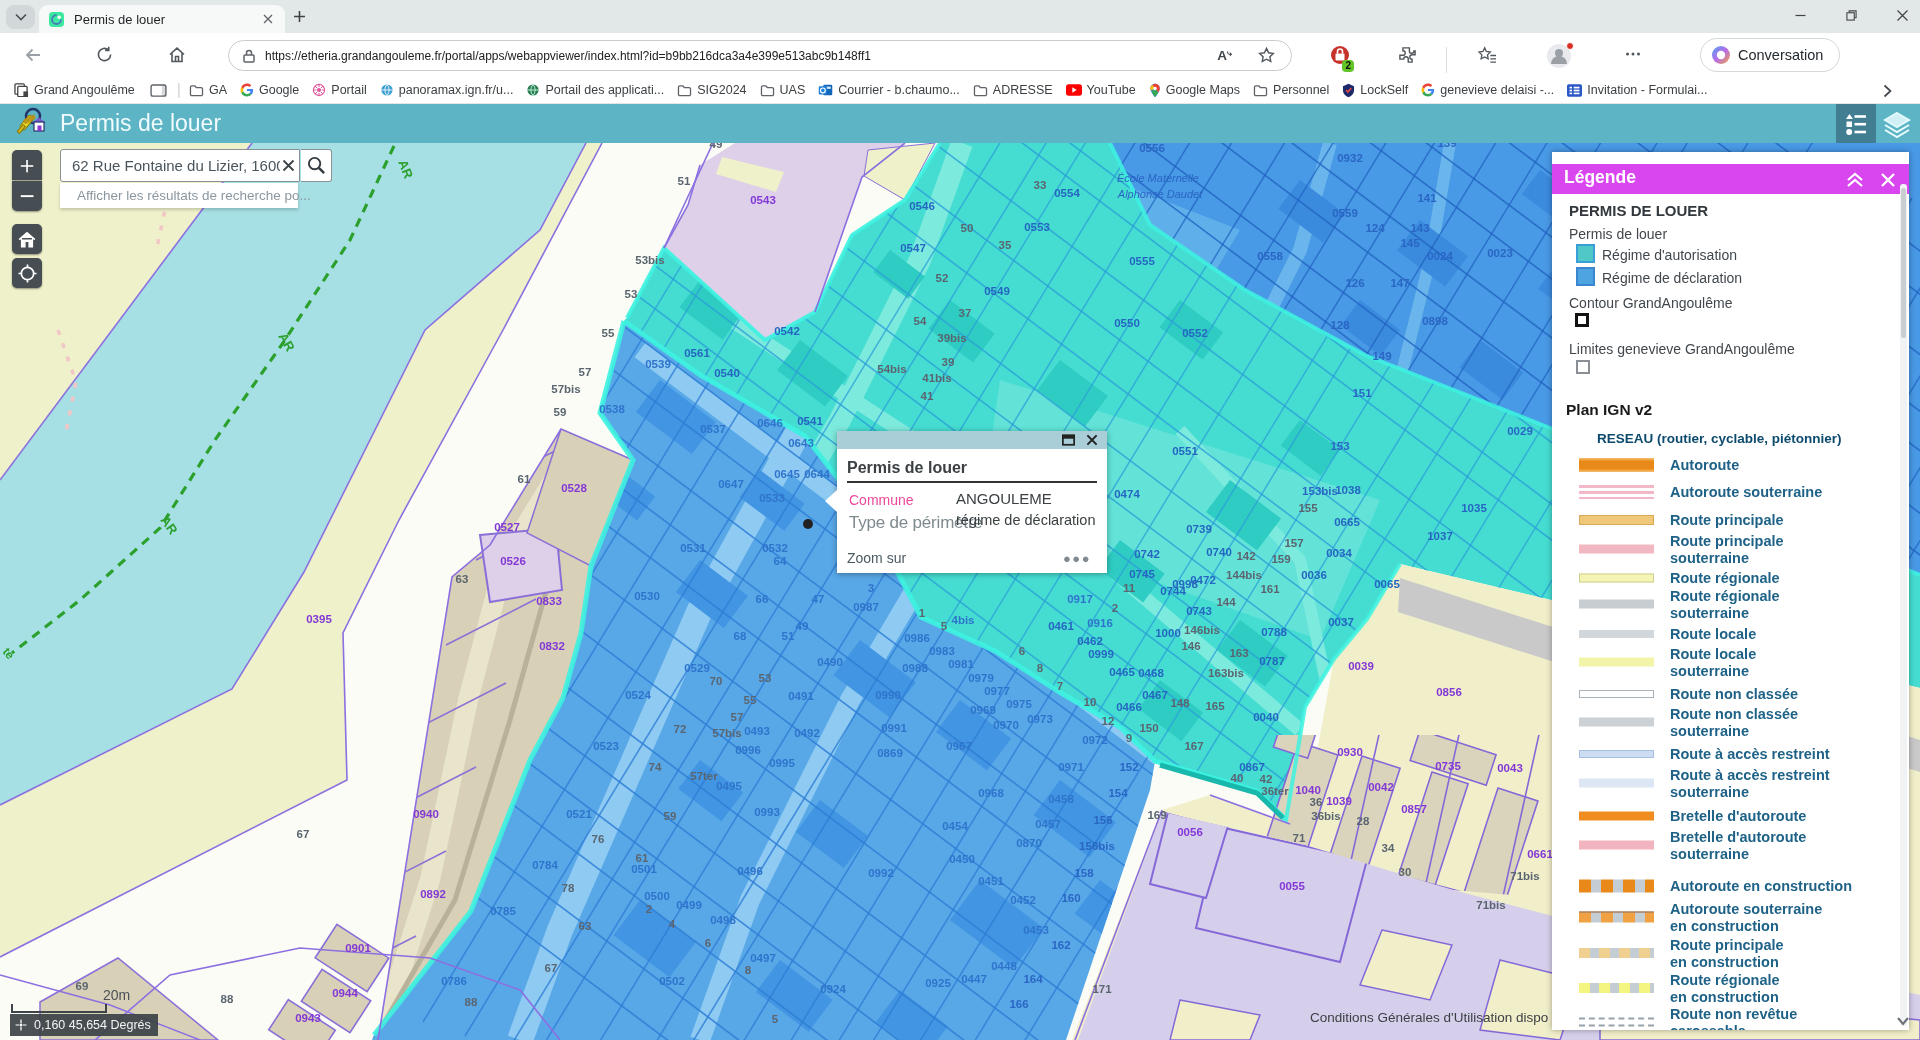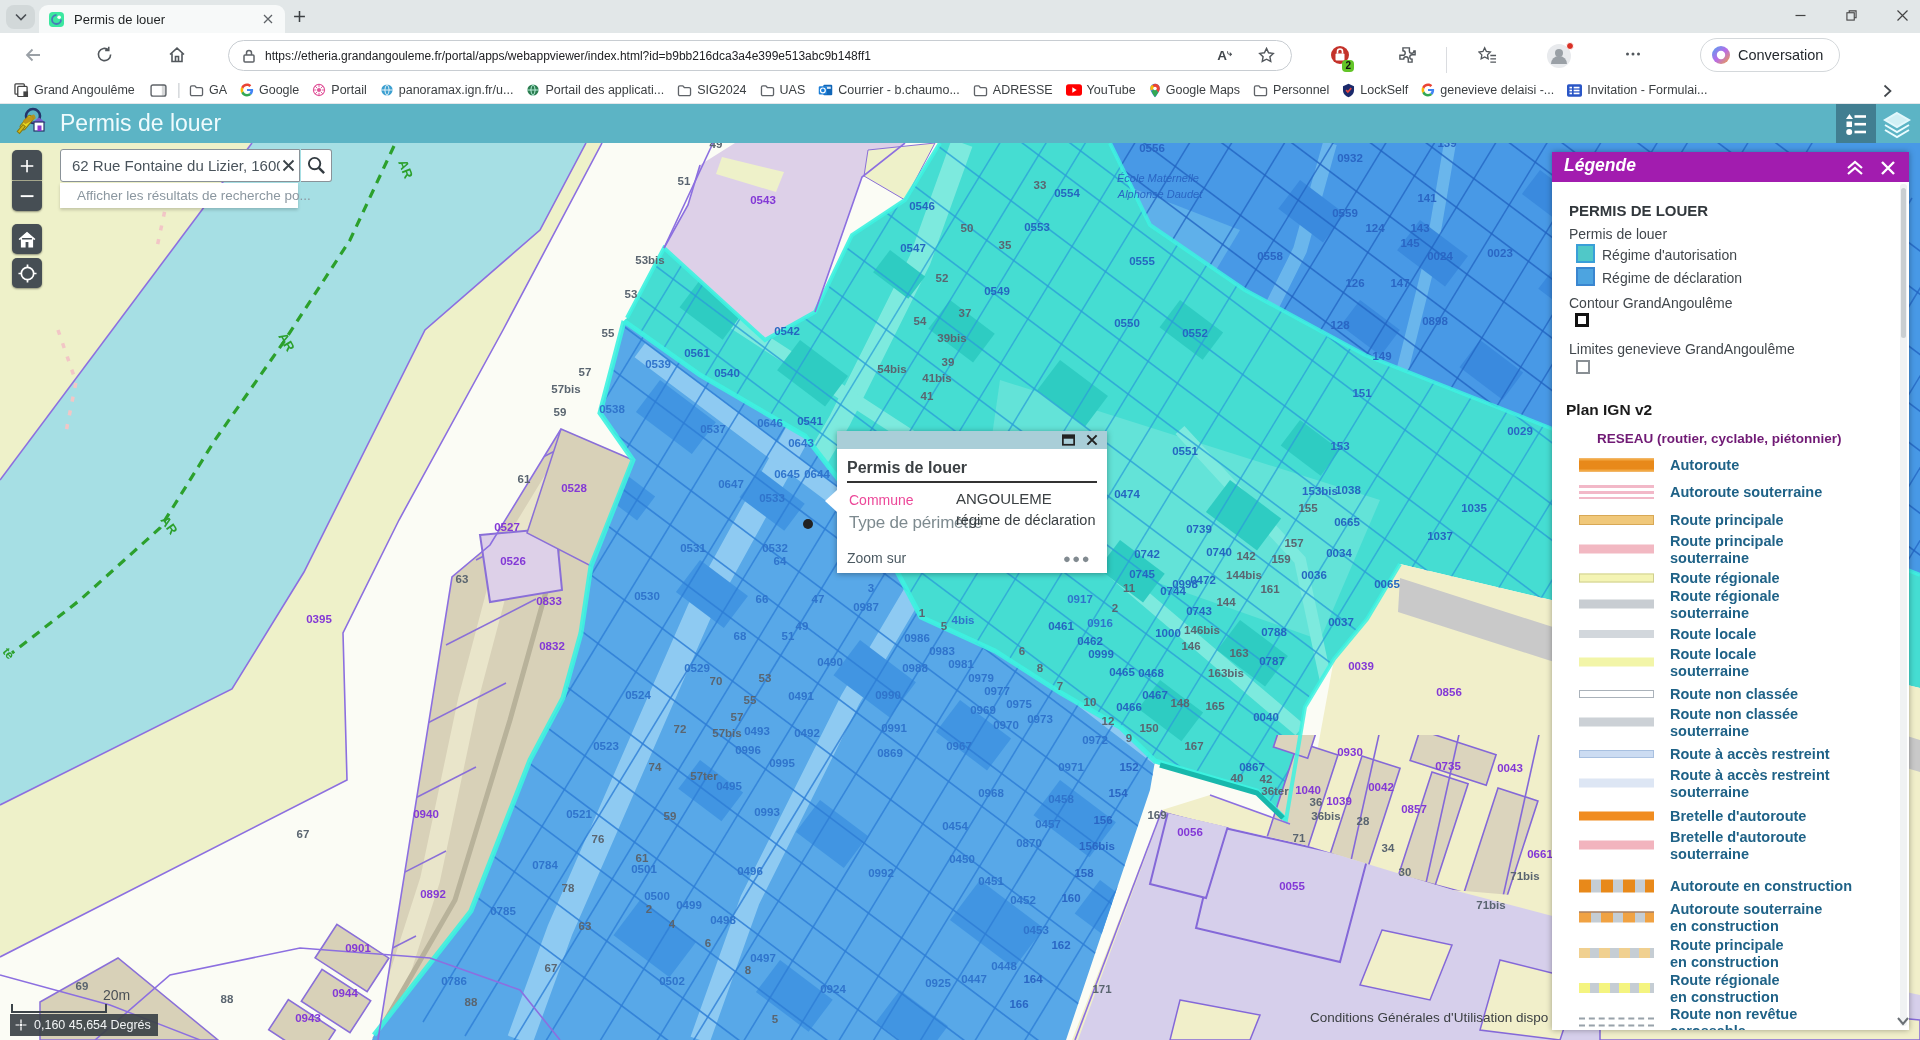--- a/index.html
+++ b/index.html
@@ -25,21 +25,21 @@
 #searchbox > span { overflow:hidden; text-overflow:clip; flex:1; }
 #searchbtn { position:absolute; left:301px; top:149px; width:31px; height:33px; background:#fff; border:1.5px solid #8a9298; border-left:none; border-radius:0 3px 3px 0; display:flex; align-items:center; justify-content:center; }
 #suggest { position:absolute; left:60px; top:183px; width:238px; height:25px; background:#fff; font-size:13.5px; color:#8b97a0; display:flex; align-items:center; padding-left:17px; white-space:nowrap; box-shadow:0 2px 3px rgba(0,0,0,.18); }
 #scalelabel { position:absolute; left:103px; top:987px; font-size:14px; color:#4a5056; }
 #degbox { position:absolute; left:10px; top:1014px; height:22px; background:rgba(60,66,70,.92); color:#f2f4f5; font-size:12.5px; display:flex; align-items:center; padding-right:7px; }
 #conditions { position:absolute; left:1310px; top:1010px; font-size:13.5px; color:#3c4043; }
 #popup { position:absolute; left:837px; top:431px; width:270px; height:142px; background:#fff; box-shadow:0 1px 6px rgba(0,0,0,.35); }
 #popuphead { position:absolute; left:0; top:0; width:270px; height:18px; background:#a9ced8; }
 #popuptail { position:absolute; left:-12px; top:59px; width:0; height:0; border-top:11px solid transparent; border-bottom:11px solid transparent; border-right:12px solid #fff; }
 #legend { position:absolute; left:1552px; top:152px; width:357px; height:878px; background:#fff; box-shadow:0 0 6px rgba(0,0,0,.35); overflow:hidden; }
-#legendhead { position:absolute; left:0; top:0; width:357px; height:30px; background:#a21caf;font-style:italic; }
+#legendhead { position:absolute; left:0; top:12px; width:357px; height:30px; background:#d946ef; }
 #legendhead > span { position:absolute; left:12px; top:3px; font-size:17.5px; font-weight:bold; color:#fff; }
 .llab { font-size:14.5px; font-weight:bold; color:#1f6287; line-height:16.5px; }
 #legendsb { position:absolute; left:344px; top:862px; width:14px; height:14px; display:flex;align-items:center;justify-content:center; }
 </style></head>
 <body>
 
 <div id="tabbar">
  <div id="tabsearch">
       <svg width="12" height="8" viewBox="0 0 12 8">
         <path d="M1 1.5 L6 6.5 L11 1.5" stroke="#4a4f54" stroke-width="1.6" fill="none"></path>
@@ -920,21 +920,21 @@
  <div style="position:absolute;left:17px;top:74px;font-size:14px;color:#41474c">Permis de louer</div>
  <div style="position:absolute;left:24px;top:92px;width:19px;height:19px;background:#50c8c8;border:2px solid #3a9fd8"></div>
  <div style="position:absolute;left:50px;top:95px;font-size:14px;color:#41474c">Régime d'autorisation</div>
  <div style="position:absolute;left:24px;top:115px;width:19px;height:19px;background:#4da4e0;border:2px solid #3a86d0"></div>
  <div style="position:absolute;left:50px;top:118px;font-size:14px;color:#41474c">Régime de déclaration</div>
  <div style="position:absolute;left:17px;top:143px;font-size:14px;color:#41474c">Contour GrandAngoulême</div>
  <div style="position:absolute;left:23px;top:161px;width:14px;height:14px;border:3px solid #111"></div>
  <div style="position:absolute;left:17px;top:189px;font-size:14px;color:#41474c">Limites genevieve GrandAngoulême</div>
  <div style="position:absolute;left:24px;top:208px;width:14px;height:14px;border:2px solid #898f94"></div>
  <div style="position:absolute;left:14px;top:249px;font-size:15.5px;font-weight:bold;color:#1a1a1a">Plan IGN v2</div>
- <div style="position:absolute;left:45px;top:279px;font-size:13.5px;font-weight:bold;color:#701a75">RESEAU (routier, cyclable, piétonnier)</div>
+ <div style="position:absolute;left:45px;top:279px;font-size:13.5px;font-weight:bold;color:#0c4a6e">RESEAU (routier, cyclable, piétonnier)</div>
  <div style="position:absolute;left:27px;top:313px;width:75px;transform:translateY(-50%);background:#e8891a;height:13px;border-top:2.5px solid #f2a843;border-bottom:2.5px solid #f2a843"></div>
     <div class="llab" style="position:absolute;left:118px;top:305px">Autoroute</div>
     <div style="position:absolute;left:27px;top:340px;width:75px;transform:translateY(-50%);background:repeating-linear-gradient(180deg,#f2b8c8 0 3px,#fff 3px 6px);height:14px"></div>
     <div class="llab" style="position:absolute;left:118px;top:332px">Autoroute souterraine</div>
     <div style="position:absolute;left:27px;top:368px;width:75px;transform:translateY(-50%);background:#f0c87a;height:10px;border:1px solid #d8a855"></div>
     <div class="llab" style="position:absolute;left:118px;top:360px">Route principale</div>
     <div style="position:absolute;left:27px;top:397px;width:75px;transform:translateY(-50%);background:#f2b8c2;height:9px"></div>
     <div class="llab" style="position:absolute;left:118px;top:381px">Route principale<br>souterraine</div>
     <div style="position:absolute;left:27px;top:426px;width:75px;transform:translateY(-50%);background:#f4f4b4;height:9px;border:1px solid #cfcf90"></div>
     <div class="llab" style="position:absolute;left:118px;top:418px">Route régionale</div>

